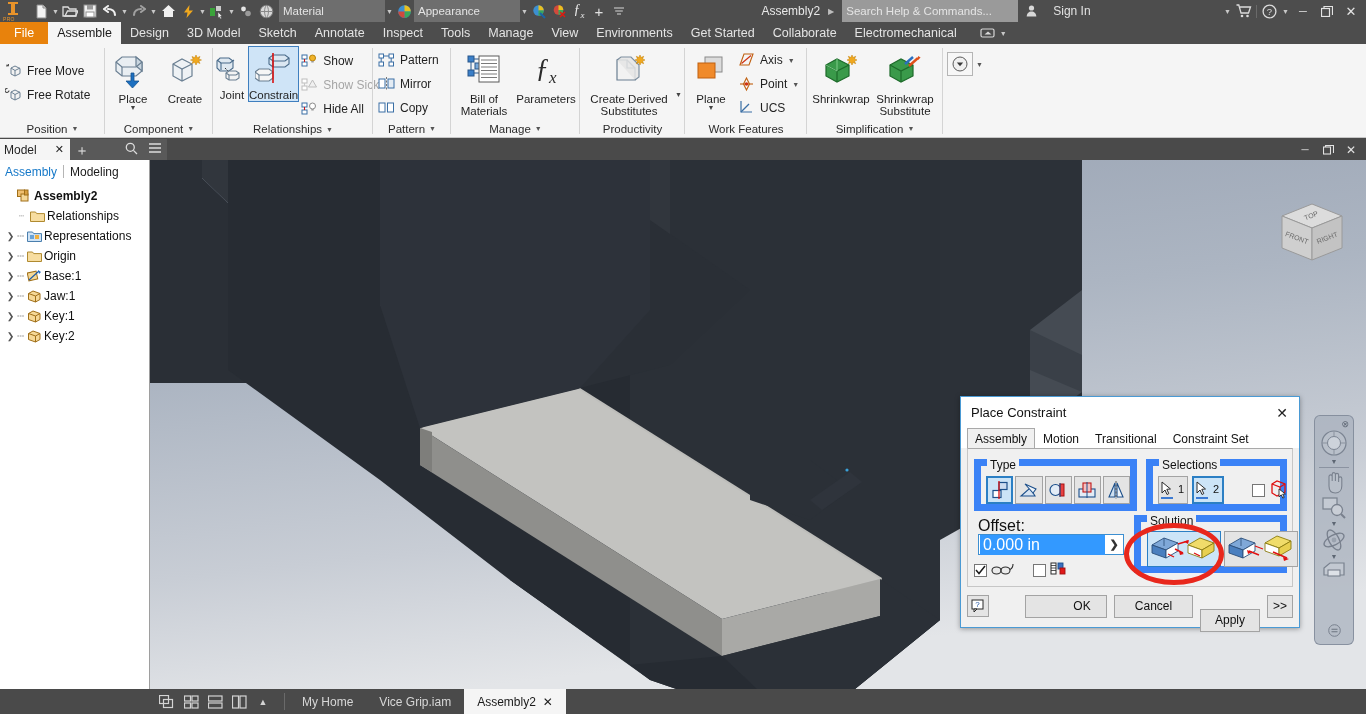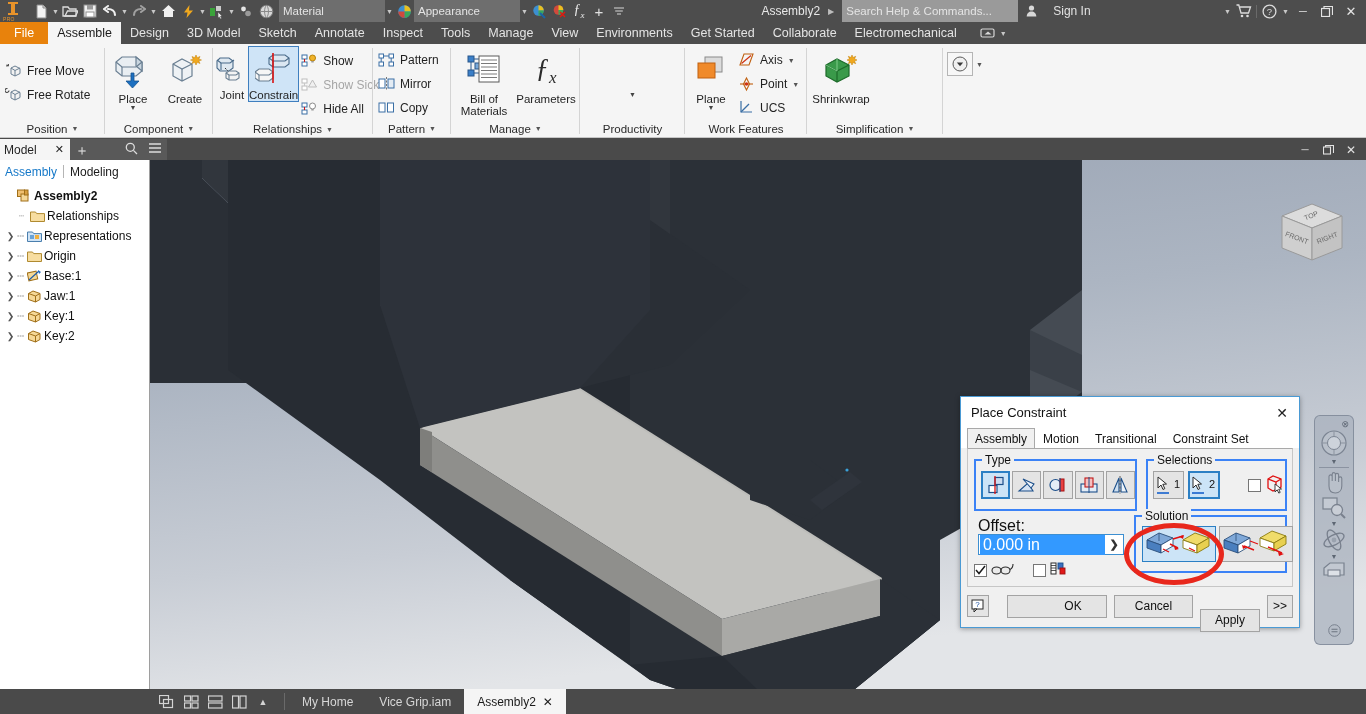--- a/index.html
+++ b/index.html
@@ -147,21 +147,21 @@
   .dlg-close { width: 26px; height:24px; display:flex; align-items:center; justify-content:center; color:#222; font-size:14px;}
 
   .dlg-tabs { display:flex; align-items:flex-end; height:20px; padding-left:6px; background:#fff; }
   .dlg-tab {
     padding: 2px 7px 2px 7px; font-size:12px; color:#111; border:1px solid transparent;
     border-bottom: none; height: 20px; display:flex; align-items:center;
   }
   .dlg-tab.active { background:#f0f0f0; border-color:#a9a9a9; position:relative; top:0px; }
   .dlg-body { position:absolute; left:6px; top:51px; right:6px; bottom:40px; background:#f0f0f0; border:1px solid #c6c6c6; border-top:1px solid #a9a9a9; }
 
-  .fieldset { position:absolute; border:2px solid #3b82f6; }
+  .fieldset { position:absolute; border:7px solid #3b82f6; }
   .fs-legend { position:absolute; top:-8px; left:6px; background:#f0f0f0; padding:0 3px; font-size:12px; color:#111; }
 
   .icon-btn {
     width: 30px; height: 28px; border: 1px solid #a3a3a3; background: #e4e4e4;
     display:flex; align-items:center; justify-content:center;
   }
   .icon-btn.sel { background:#cce4f7; border:2px solid #2b7fc4; }
 
   .sel-btn {
     width: 34px; height: 28px; border: 1px solid #a3a3a3; background:#e4e4e4;
@@ -185,21 +185,21 @@
     display:flex; align-items:center; justify-content:center;
   }
   .sol-btn.sel { background:#cce4f7; border:1px solid #2b7fc4; }
 
   .dlg-footer { position:absolute; left:6px; right:6px; bottom:6px; height:30px; display:flex; align-items:center; gap:7px; }
   .btn {
     height: 23px; border:1px solid #a3a3a3; background:#e4e4e4;
     display:flex; align-items:center; justify-content:center; font-size:12px; color:#111;
   }
   .btn-help { width:22px; height:22px; }
-  .btn-ok { width:100px;padding-left:32px; }
+  .btn-ok { width:82px;padding-left:32px; }
   .btn-cancel { width:79px; }
   .btn-apply { width:60px;margin-top:28px; }
   .btn-more { width:26px; }
 
   
   .annot-ellipse {
     position:absolute; left:1124px; top:523px; width:100px; height:62px;
     border: 5px solid #e8271c; border-radius: 50%;
     pointer-events: none; z-index: 60;
   }
@@ -634,20 +634,33 @@
       </div>
       <div class="rlabel">
         <span>Manage</span>
         <span class="dd-caret">▼</span>
       </div>
       <div class="rdiv"></div>
     </div>
 
     <div class="rgroup" style="width:105px;">
       <div class="rbody" style="justify-content:center;">
+        <div class="big-btn" style="width:92px;">
+          <div class="ico">
+            <svg width="40" height="34" viewBox="0 0 40 34">
+              <path d="M8 6h10v8h8v12H8z" fill="#f2f2f2" stroke="#6a7f92" stroke-width="1.2"></path>
+              <path d="M18 6l8 8" fill="none" stroke="#6a7f92" stroke-width="1.2"></path>
+              <path d="M8 6l4-3h10l8 8v12l-4 3" fill="#e6e6e6" stroke="#6a7f92" stroke-width="1.2" opacity=".85"></path>
+              <g transform="translate(27,1)">
+                <path d="M4 0l1.1 2.5L7.7 1.3 6.5 3.9 9 5 6.5 6.1 7.7 8.7 5.1 7.5 4 10 2.9 7.5 .3 8.7 1.5 6.1-1 5 1.5 3.9.3 1.3 2.9 2.5z" fill="#f0a81e" stroke="#c07c00" stroke-width=".5"></path>
+              </g>
+            </svg>
+          </div>
+          <div class="lbl">Create Derived Substitutes</div>
+        </div>
         <div style="align-self:flex-end;padding-bottom:22px;font-size:7px;color:#444;">▼</div>
       </div>
       <div class="rlabel">
         <span>Productivity</span>
       </div>
       <div class="rdiv"></div>
     </div>
 
     <div class="rgroup" style="width:122px;">
       <div class="rbody">
@@ -707,20 +720,32 @@
             <svg width="40" height="34" viewBox="0 0 40 34">
               <path d="M5 11l11-6 12 6v11l-12 6-11-6z" fill="#3a9a4a" stroke="#1d6b2a" stroke-width="1.2"></path>
               <path d="M5 11l11 6 12-6M16 17v11" fill="none" stroke="#1d6b2a" stroke-width="1.2"></path>
               <path d="M16 5v12M5 11l11 6" fill="none" stroke="#8fd89a" stroke-width=".8"></path>
               <g transform="translate(27,1)">
                   <path d="M4 0l1.1 2.5L7.7 1.3 6.5 3.9 9 5 6.5 6.1 7.7 8.7 5.1 7.5 4 10 2.9 7.5 .3 8.7 1.5 6.1-1 5 1.5 3.9.3 1.3 2.9 2.5z" fill="#f0a81e" stroke="#c07c00" stroke-width=".5"></path>
                 </g>
             </svg>
           </div>
           <div class="lbl">Shrinkwrap</div>
+        </div>
+        <div class="big-btn" style="width:64px;">
+          <div class="ico">
+            <svg width="40" height="34" viewBox="0 0 40 34">
+              <path d="M5 11l11-6 12 6v11l-12 6-11-6z" fill="#3a9a4a" stroke="#1d6b2a" stroke-width="1.2"></path>
+              <path d="M5 11l11 6 12-6M16 17v11" fill="none" stroke="#1d6b2a" stroke-width="1.2"></path>
+              <path d="M20 10l8-7" stroke="#2a6fc0" stroke-width="2.4"></path>
+              <path d="M24 12l9-8" stroke="#e0501a" stroke-width="2.4"></path>
+              <path d="M33 2l2.6 1.6L33 6z" fill="#e0501a"></path>
+            </svg>
+          </div>
+          <div class="lbl">Shrinkwrap Substitute</div>
         </div>
       </div>
       <div class="rlabel">
         <span>Simplification</span>
         <span class="dd-caret">▼</span>
       </div>
       <div class="rdiv"></div>
     </div>
 
     <div class="rgroup" style="width:44px;">

